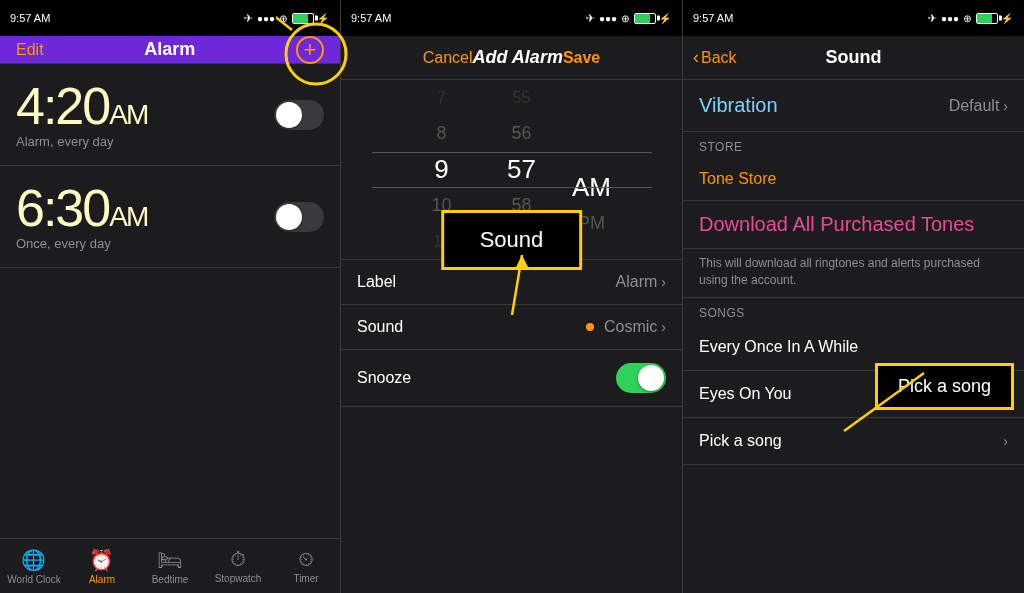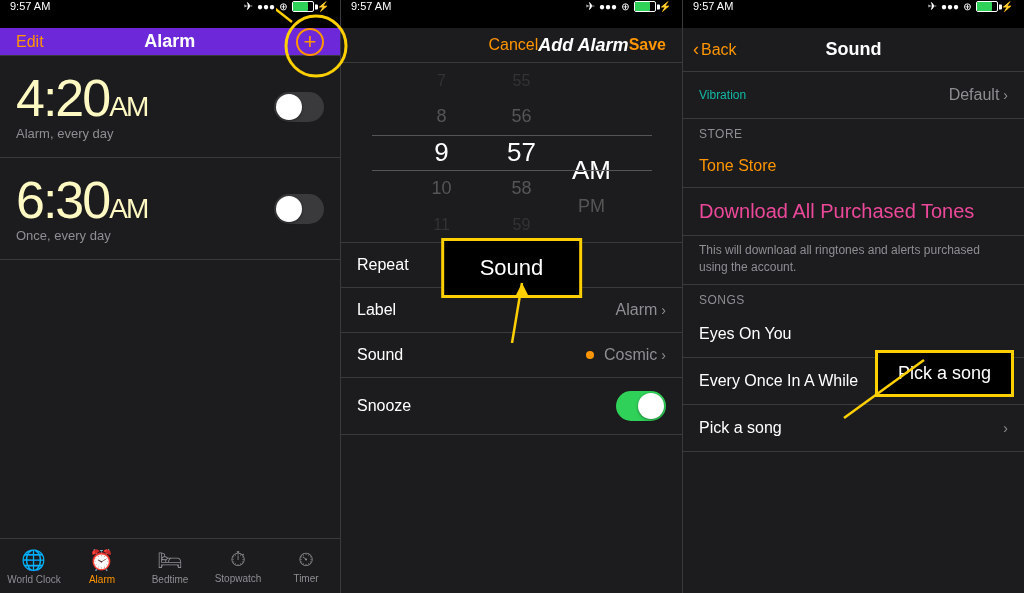--- a/index.html
+++ b/index.html
@@ -17,24 +17,24 @@
     .panel-1 {
       width: 340px;
       height: 593px;
       background: #1c1c1e;
       display: flex;
       flex-direction: column;
       flex-shrink: 0;
     }
 
     .status-bar {
-      height: 28px;
+      height: 36px;
       background: #000;
       display: flex;
-      align-items: flex-start;
+      align-items: center;
       justify-content: space-between;
       padding: 0 10px;
       font-size: 11px;
       color: #fff;
     }
     .status-bar .icons { display: flex; gap: 4px; align-items: center; }
 
     .nav-bar {
       height: 28px;
       background: #6d28d9;
@@ -129,25 +129,25 @@
       width: 342px;
       height: 593px;
       background: #1c1c1e;
       display: flex;
       flex-direction: column;
       flex-shrink: 0;
       border-left: 0.5px solid #3a3a3c;
     }
 
     .add-alarm-nav {
-      height: 35px;
+      height: 44px;
       background: #1c1c1e;
       display: flex;
       align-items: center;
-      justify-content: flex-end;
+      justify-content: center;
       padding: 0 16px;
       border-bottom: 1px solid #3a3a3c;
     }
     .cancel-btn { color: #ff9500; font-size: 16px; }
     .add-alarm-title { color: #fff; font-size: 18px; font-weight: 600; font-style: italic; }
     .save-btn { color: #ff9500; font-size: 16px; font-weight: 600; }
 
     .time-picker {
       height: 180px;
       display: flex;
@@ -275,21 +275,21 @@
 
     .sound-content { flex: 1; overflow: hidden; }
 
     .vibration-row {
       display: flex;
       align-items: center;
       justify-content: space-between;
       padding: 14px 16px;
       border-bottom: 1px solid #3a3a3c;
     }
-    .vib-label { color: #14b8a6; font-size: 12px; }
+    .vib-label { color: #7dd3fc; font-size: 20px; }
     .vib-value { color: #8e8e93; font-size: 16px; display: flex; align-items: center; gap: 4px; }
 
     .section-header {
       padding: 8px 16px 4px;
       color: #8e8e93;
       font-size: 12px;
       text-transform: uppercase;
       letter-spacing: 0.5px;
       background: #1c1c1e;
     }
@@ -526,24 +526,20 @@
 
     <div class="picker-column" style="width:60px;">
       <div class="picker-item" style="height:72px;"></div>
       <div class="picker-item selected">AM</div>
       <div class="picker-item faded">PM</div>
     </div>
   </div>
 
   <div class="alarm-options">
 
-    <div class="option-row">
-      <span class="option-label">Repeat</span>
-      <span class="option-value"></span>
-    </div>
 
     <div class="option-row">
       <span class="option-label">Label</span>
       <span class="option-value">
         <span>Alarm</span>
         <span class="chevron">›</span>
       </span>
     </div>
 
     <div class="option-row" style="position:relative;">
@@ -612,25 +608,25 @@
 
     <div class="download-row">
       <span class="download-link">Download All Purchased Tones</span>
     </div>
 
     <div class="download-desc">This will download all ringtones and alerts purchased using the account.</div>
 
     <div class="songs-section-header">SONGS</div>
 
     <div class="song-row">
+      <span class="song-name">Every Once In A While</span>
+    </div>
+
+    <div class="song-row">
       <span class="song-name">Eyes On You</span>
-    </div>
-
-    <div class="song-row">
-      <span class="song-name">Every Once In A While</span>
     </div>
 
     <div class="song-row" style="position:relative;">
 
       <div class="pick-annotation">
         <span>Pick a song</span>
       </div>
 
       <svg style="position:absolute;right:80px;top:-55px;pointer-events:none;z-index:11;" width="120" height="70">
         <line x1="20" y1="68" x2="100" y2="10" stroke="#ffd000" stroke-width="2.5"></line>

